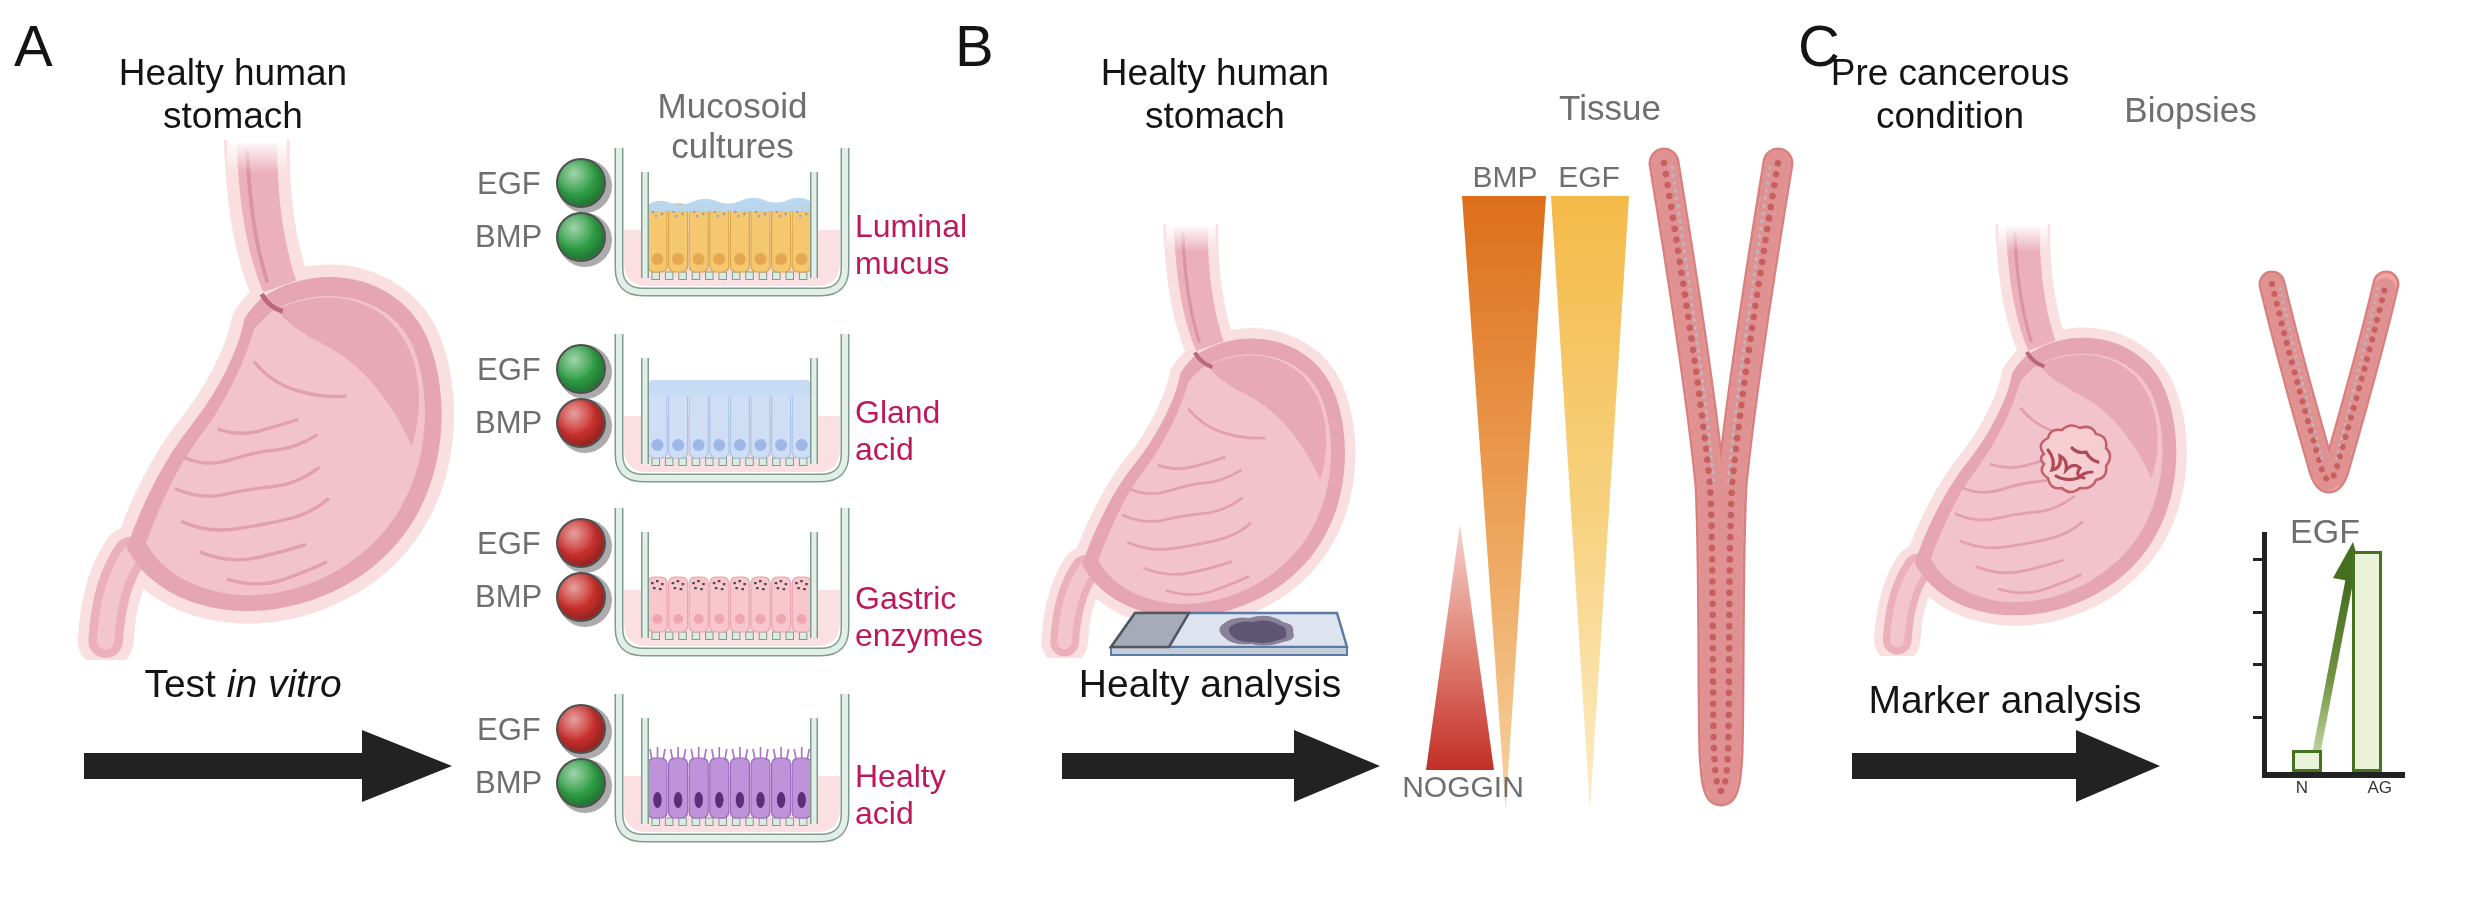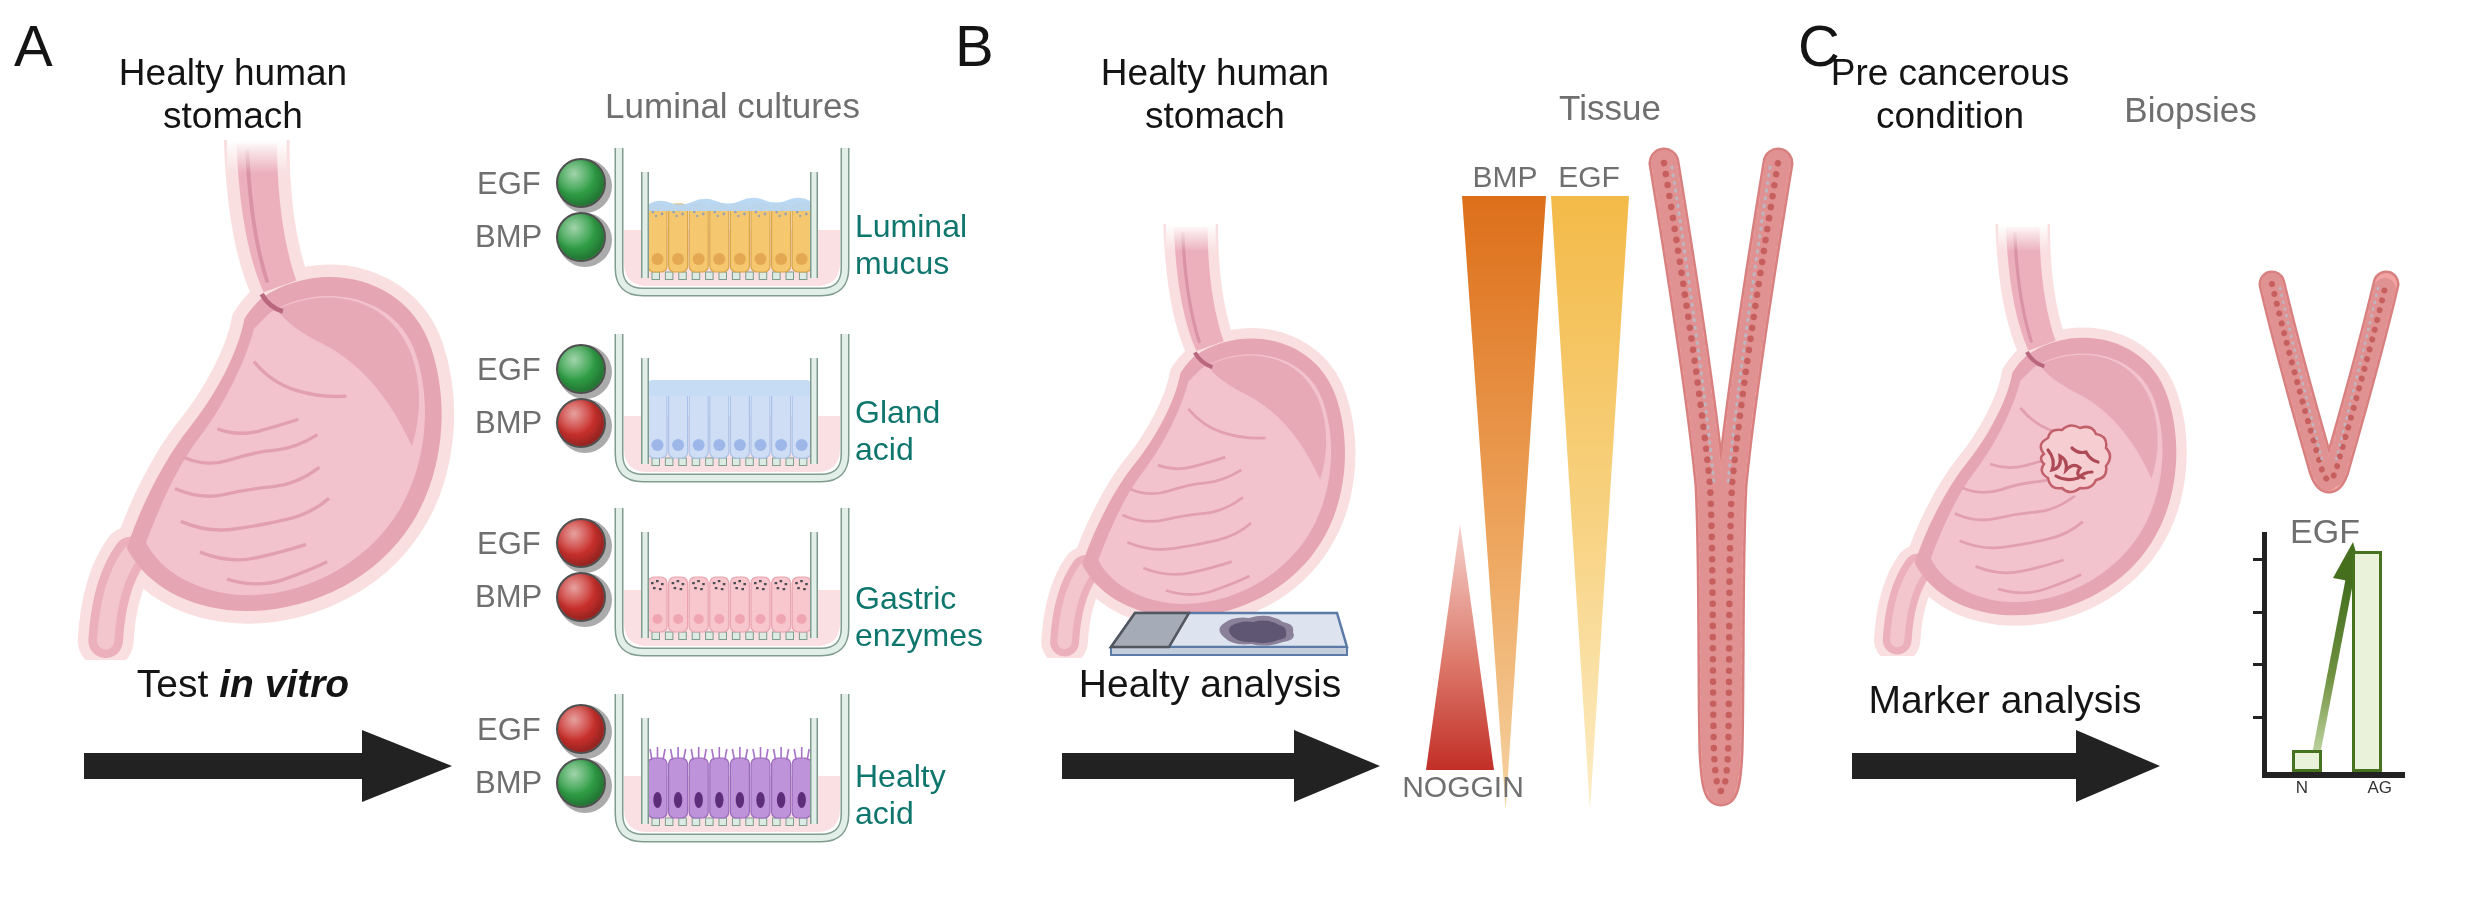--- a/index.html
+++ b/index.html
@@ -3,23 +3,23 @@
 <meta charset="utf-8">
 <style>
   html,body{margin:0;padding:0;background:#ffffff;}
   #figure{position:relative;width:2480px;height:914px;background:#fff;overflow:hidden;
           font-family:"Liberation Sans", sans-serif;color:#111;}
   .abs{position:absolute;}
   .panel-letter{font-size:58px;color:#141414;}
   .title{font-size:37px;line-height:1.16;text-align:center;color:#141414;}
   .gray-title{font-size:35px;line-height:1.15;text-align:center;color:#6f6f6f;}
   .action{font-size:39px;color:#141414;text-align:center;white-space:nowrap;}
-  .action .it{font-style:italic;font-weight:bold;}
+  .action .it{font-style:italic;}
   .factor-label{font-size:31px;color:#6f6f6f;}
-  .result-label{font-size:32px;line-height:1.16;color:#0f766e;}
+  .result-label{font-size:32px;line-height:1.16;color:#be185d;}
   .grad-label{font-size:30px;color:#6f6f6f;}
   .light{width:46px;height:46px;border-radius:50%;border:2px solid #4f4f4f;
          box-shadow:4px 3px 0 2px #ababab, inset -4px -5px 8px rgba(0,0,0,.28);}
   .tri{position:absolute;}
   .big-arrow svg{display:block;}
   
   .chart-title{font-size:34px;color:#6f6f6f;text-align:center;}
   .plot{position:absolute;border-left:5px solid #222;border-bottom:6px solid #222;}
   .tick{position:absolute;left:-14px;width:10px;height:3px;background:#222;}
   .bar{position:absolute;bottom:0;background:#eaf3da;border:3px solid #47721f;box-sizing:border-box;}
@@ -83,21 +83,21 @@
   <div class="abs action" style="left:88px;top:662px;width:310px;">
     <span>Test</span>&nbsp;<span class="it">in vitro</span>
   </div>
   <div class="abs big-arrow" style="left:84px;top:726px;">
     <svg width="370" height="80" viewBox="0 0 370 80" fill="#222">
         <rect y="27" width="278" height="26"></rect>
         <polygon points="278,4 278,76 368,40"></polygon>
       </svg>
   </div>
 
-  <div class="abs gray-title" style="left:605px;top:86px;width:255px;">Luminal cultures</div>
+  <div class="abs gray-title" style="left:605px;top:86px;width:255px;">Mucosoid cultures</div>
 
   <div class="abs" style="left:460px;top:142px;width:540px;height:176px;">
     <div class="abs factor-label" style="left:17px;top:24px;">EGF</div>
     <div class="abs light" style="left: 96px; top: 16px; background: radial-gradient(circle at 35% 30%, rgba(255, 255, 255, 0.55) 0%, rgba(255, 255, 255, 0) 48%), rgb(47, 158, 69);"></div>
     <div class="abs factor-label" style="left:15px;top:77px;">BMP</div>
     <div class="abs light" style="left: 96px; top: 70px; background: radial-gradient(circle at 35% 30%, rgba(255, 255, 255, 0.55) 0%, rgba(255, 255, 255, 0) 48%), rgb(47, 158, 69);"></div>
     <div class="abs" style="left:152px;top:0;"><svg width="240" height="172" viewBox="0 0 240 172">
           <path d="M7,6 V126 Q7,150 31,150 H209 Q233,150 233,126 V6" fill="none" stroke="#7f9c8e" stroke-width="9"></path>
           <path d="M7,6 V126 Q7,150 31,150 H209 Q233,150 233,126 V6" fill="none" stroke="#e2eee8" stroke-width="6"></path>
           <path d="M12,88 H228 V120 Q228,144 204,144 H36 Q12,144 12,120 Z" fill="#fadfe3"></path>

